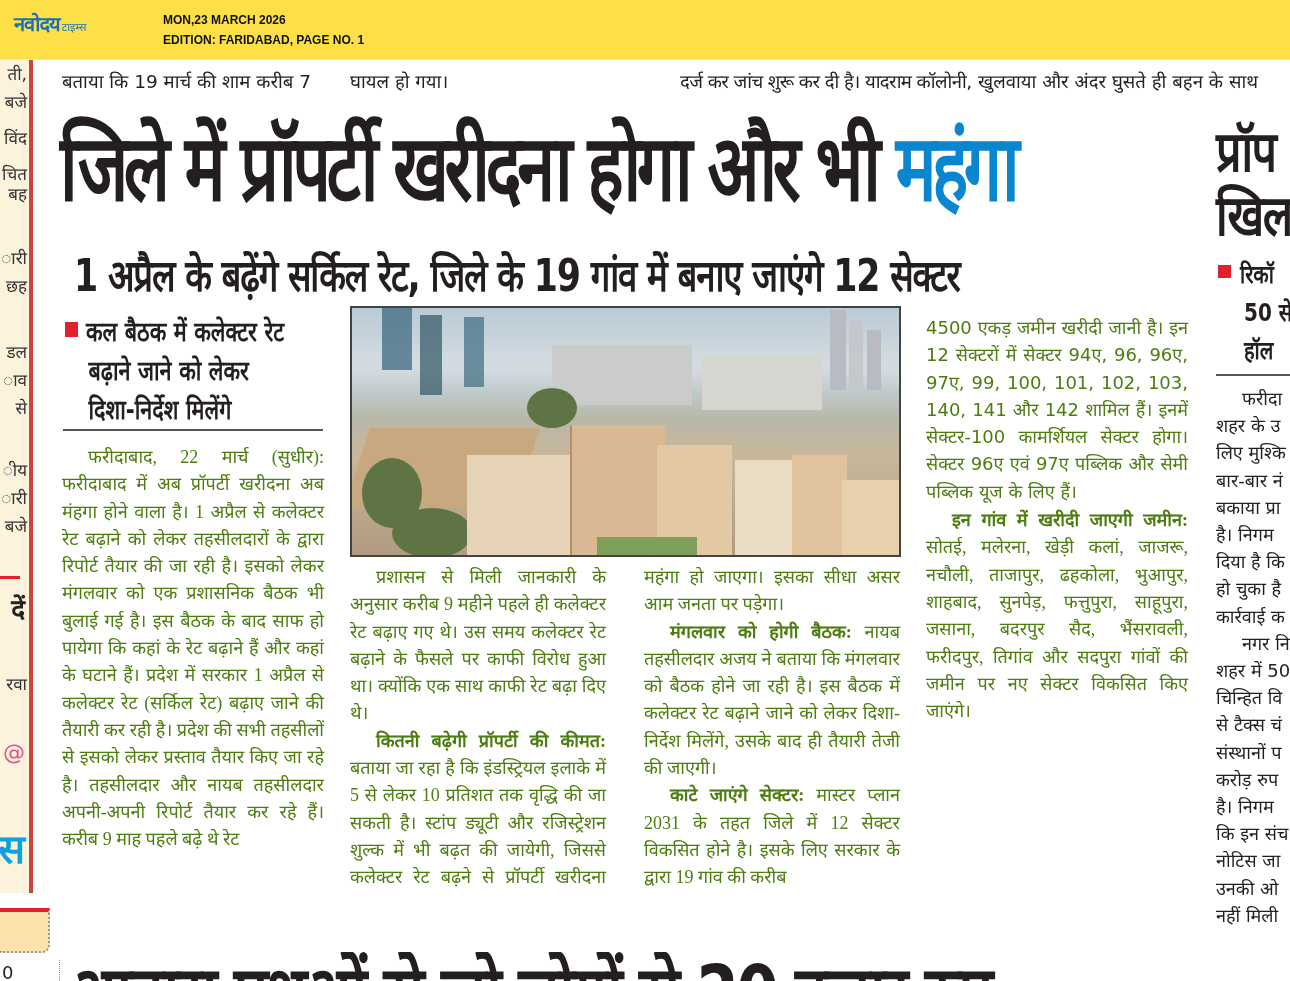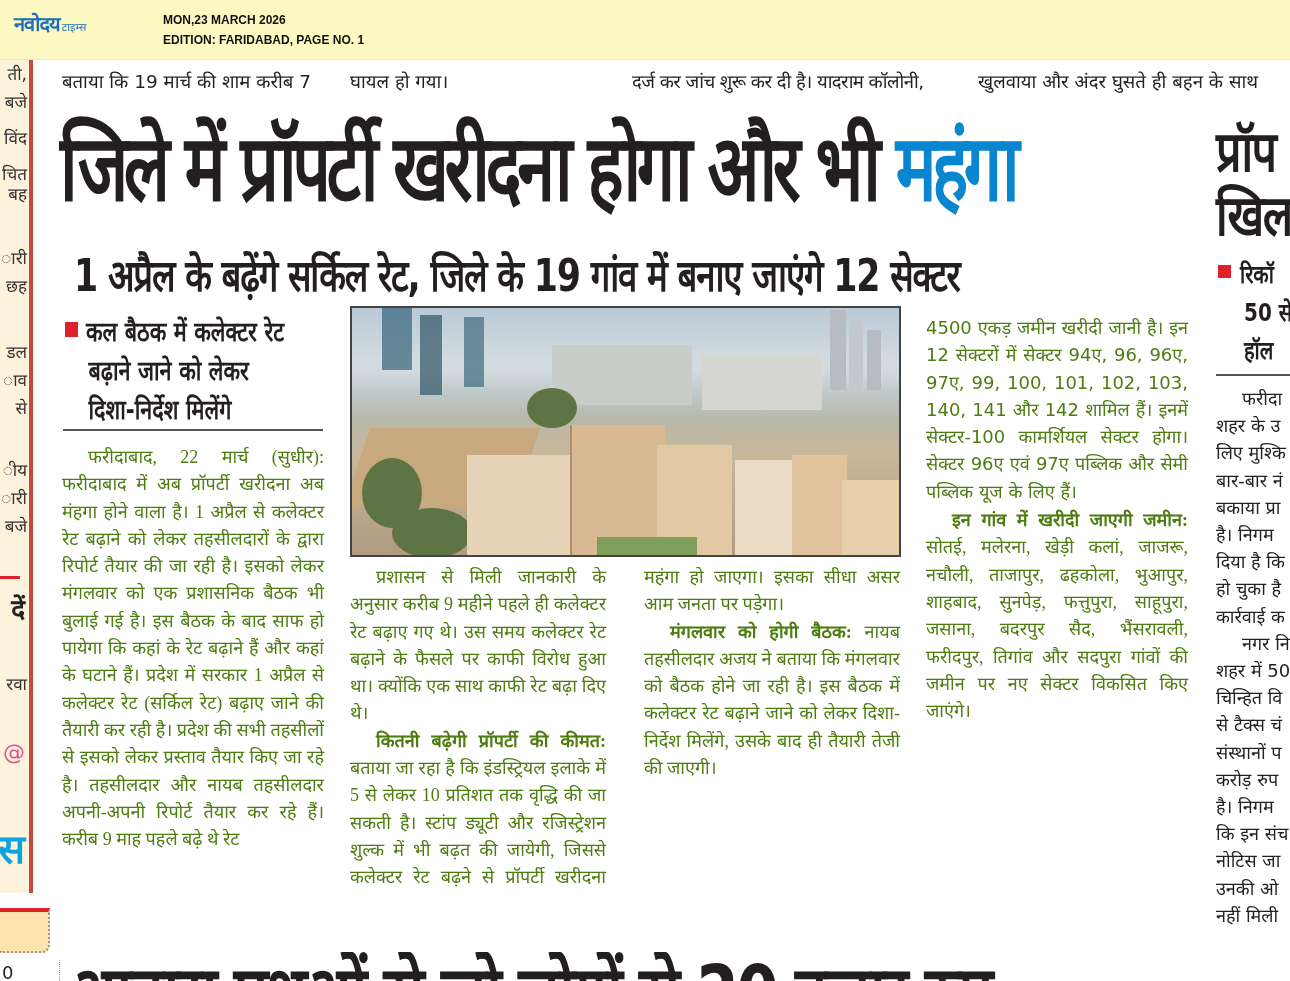--- a/index.html
+++ b/index.html
@@ -1,20 +1,20 @@
 <!DOCTYPE html>
 <html><head>
 <meta charset="utf-8">
 <style>
   * { box-sizing: border-box; margin: 0; padding: 0; }
   html, body { width: 1290px; height: 981px; overflow: hidden; background: #ffffff; }
   body { position: relative; font-family: "DejaVu Sans", sans-serif; color: #231f20; }
 
   
-  .topbar { position: absolute; left: 0; top: 0; width: 1290px; height: 60px; background: #fef9c3; z-index: 10; border-bottom: 1px solid #e6e6e6; }
+  .topbar { position: absolute; left: 0; top: 0; width: 1290px; height: 60px; background: #fde047; z-index: 10; border-bottom: 1px solid #e6e6e6; }
   .logo { position: absolute; left: 14px; top: 10px; display: flex; align-items: baseline; color: #1e73be; }
   .logo .main { font-family: "DejaVu Sans", sans-serif; font-weight: bold; font-size: 20px; letter-spacing: -1px; color: #1e6fb8; }
   .logo .sub { font-size: 11px; margin-left: 2px; color: #1e73be; font-family: Liberation Serif, serif; }
   .edition { position: absolute; left: 163px; top: 10px; font-family: "Liberation Sans", sans-serif; font-weight: bold; font-size: 12px; line-height: 20px; color: #111; }
 
   
   .left-strip { position: absolute; left: 0; top: 60px; width: 33px; height: 833px; background: #fdf2dc; border-right: 4px solid #c9463f; overflow: hidden; }
   .left-strip .ln { position: absolute; right: 2px; font-size: 17px; color: #333; white-space: nowrap; }
   .left-strip .redline { position: absolute; left: 0; top: 516px; width: 20px; height: 3px; background: #e0202a; }
   .left-strip .bigd { position: absolute; right: 4px; top: 530px; font-size: 26px; font-weight: bold; color: #222; }
@@ -98,21 +98,21 @@
   <span class="bigd">दें</span>
   <span class="ln" style="top:612px">रवा</span>
   <span class="at">@</span>
   <span class="blue">स</span>
 </div>
 <div class="below-strip"></div>
 <span class="below-strip-num">0</span>
 
 <div class="cont" style="left:62px">बताया कि 19 मार्च की शाम करीब 7</div>
 <div class="cont" style="left:350px">घायल हो गया।</div>
-<div class="cont" style="left:632px; letter-spacing:-0.6px">दर्ज कर जांच शुरू कर दी है। यादराम कॉलोनी,</div>
+<div class="cont" style="left:680px; letter-spacing:-0.6px">दर्ज कर जांच शुरू कर दी है। यादराम कॉलोनी,</div>
 <div class="cont" style="left:978px">खुलवाया और अंदर घुसते ही बहन के साथ</div>
 
 <div class="headline">
   <span>जिले में प्रॉपर्टी खरीदना होगा और भी </span><span class="hl-blue">महंगा</span>
 </div>
 <div class="subhead">1 अप्रैल के बढ़ेंगे सर्किल रेट, जिले के 19 गांव में बनाए जाएंगे 12 सेक्टर</div>
 
 <div class="r-head">
   <div>प्रॉप</div>
   <div>खिल</div>
@@ -177,20 +177,21 @@
   <div class="bld" style="left:383px; width:60px; height:95px; background:#eadbc4"></div>
   <div class="bld" style="left:440px; width:55px; height:100px; background:#e0c39c"></div>
   <div class="bld" style="left:490px; width:61px; height:75px; background:#e9d0ad"></div>
   <div class="bld" style="left:245px; width:100px; height:18px; background:#7fa05b"></div>
 </div>
 
 <div class="col col2">
   <p class="ind">प्रशासन से मिली जानकारी के अनुसार करीब 9 महीने पहले ही कलेक्टर रेट बढ़ाए गए थे। उस समय कलेक्टर रेट बढ़ाने के फैसले पर काफी विरोध हुआ था। क्योंकि एक साथ काफी रेट बढ़ा दिए थे।</p>
   <p class="ind"><b>कितनी बढ़ेगी प्रॉपर्टी की कीमत:</b><span> बताया जा रहा है कि इंडस्ट्रियल इलाके में 5 से लेकर 10 प्रतिशत तक वृद्धि की जा सकती है। स्टांप ड्यूटी और रजिस्ट्रेशन शुल्क में भी बढ़त की जायेगी, जिससे कलेक्टर रेट बढ़ने से प्रॉपर्टी खरीदना महंगा हो जाएगा। इसका सीधा असर आम जनता पर पड़ेगा।</span></p>
   <p class="ind"><b>मंगलवार को होगी बैठक:</b><span> नायब तहसीलदार अजय ने बताया कि मंगलवार को बैठक होने जा रही है। इस बैठक में कलेक्टर रेट बढ़ाने जाने को लेकर दिशा-निर्देश मिलेंगे, उसके बाद ही तैयारी तेजी की जाएगी।</span></p>
+  <p class="ind"><b>काटे जाएंगे सेक्टर:</b><span> मास्टर प्लान 2031 के तहत जिले में 12 सेक्टर विकसित होने है। इसके लिए सरकार के द्वारा 19 गांव की करीब</span></p>
 </div>
 
 <div class="col col3">
   <p>4500 एकड़ जमीन खरीदी जानी है। इन 12 सेक्टरों में सेक्टर 94ए, 96, 96ए, 97ए, 99, 100, 101, 102, 103, 140, 141 और 142 शामिल हैं। इनमें सेक्टर-100 कामर्शियल सेक्टर होगा। सेक्टर 96ए एवं 97ए पब्लिक और सेमी पब्लिक यूज के लिए हैं।</p>
   <p class="ind" style="margin-top:2px"><b>इन गांव में खरीदी जाएगी जमीन:</b><span> सोतई, मलेरना, खेड़ी कलां, जाजरू, नचौली, ताजापुर, ढहकोला, भुआपुर, शाहबाद, सुनपेड़, फत्तुपुरा, साहूपुरा, जसाना, बदरपुर सैद, भैंसरावली, फरीदपुर, तिगांव और सदपुरा गांवों की जमीन पर नए सेक्टर विकसित किए जाएंगे।</span></p>
 </div>
 
 <div class="divider-v"></div>
 <div class="bottom-head">
   <span>आवारा पशुओं से जो लोगों से 20 हजार रुप</span>

